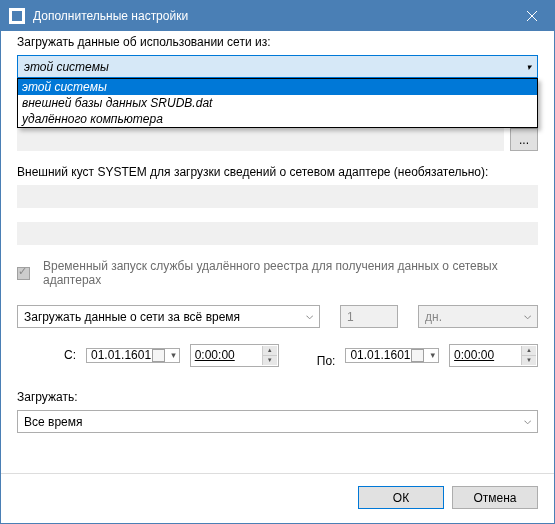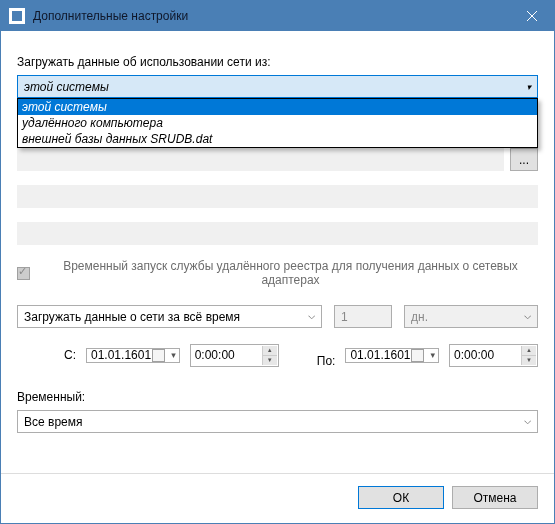--- a/index.html
+++ b/index.html
@@ -1,50 +1,50 @@
 <!DOCTYPE html>
 <html><head>
 <meta charset="utf-8">
 <style>
 * { box-sizing: border-box; margin: 0; padding: 0; font-family: 'Segoe UI', Tahoma, sans-serif; font-size: 12px; }
 body { background: #fff; width: 555px; height: 524px; border: 1px solid #4a7fb5; overflow: hidden; }
-.titlebar { background: #4a7fb5; color: #0f172a; height: 30px; display: flex; align-items: center; padding: 0 0 0 8px; }
+.titlebar { background: #4a7fb5; color: #ffffff; height: 30px; display: flex; align-items: center; padding: 0 0 0 8px; }
 .titlebar .icon { width: 16px; height: 16px; background: #fff; margin-right: 8px; position: relative; }
 .titlebar .icon::after { content: ''; position: absolute; inset: 3px; background: #4a7fb5; }
 .titlebar .title { flex: 1; font-size: 12px; }
 .closebtn { width: 45px; height: 30px; display: flex; align-items: center; justify-content: center; cursor: pointer; }
 .closebtn svg { stroke: #fff; stroke-width: 1; }
-.content { padding: 24px 16px 12px 16px; color: #000; }
+.content { padding: 4px 16px 12px 16px; color: #000; }
 .label { margin-bottom: 6px; color: #000; }
 .field-disabled { background: #f0f0f0; height: 23px; border: none; width: 100%; }
 .select-open { position: relative; margin-bottom: 50px; font-style: italic; }
 .select-box { border: 1px solid #0078d7; background: #d6e8f7; height: 23px; display: flex; align-items: center; padding: 0 6px; position: relative; }
 .select-box .arrow { position: absolute; right: 6px; }
 .dropdown { position: absolute; top: 23px; left: 0; right: 0; background: #fff; border: 1px solid #000; box-shadow: 3px 3px 4px rgba(0,0,0,0.25); z-index: 10; }
 .dropdown .opt { padding: 1px 4px; }
 .dropdown .opt.selected { background: #0078d7; color: #fff; }
 .row { display: flex; align-items: center; gap: 6px; }
 .browse-btn { width: 28px; height: 23px; border: 1px solid #adadad; background: #e1e1e1; display: flex; align-items: center; justify-content: center; cursor: pointer; }
-.checkbox-row { display: flex; align-items: center; gap: 13px; color: #6d6d6d; margin: 14px 0 18px 0; text-align: center; }
+.checkbox-row { display: flex; align-items: center; gap: 13px; color: #6d6d6d; margin: 14px 0 18px 0; }
 .checkbox { width: 13px; height: 13px; background: #ccc; border: 1px solid #a0a0a0; position: relative; flex-shrink: 0; }
 .checkbox::after { content: '✓'; position: absolute; top: -3px; left: 0; font-size: 11px; color: #888; }
 .combo { border: 1px solid #adadad; background: #fff; height: 23px; display: flex; align-items: center; padding: 0 6px; position: relative; }
 .combo .arrow { position: absolute; right: 6px; color: #555; }
 .combo.disabled { background: #f0f0f0; color: #888; }
-.period-row { display: flex; gap: 12px; align-items: center; margin-bottom: 14px; }
+.period-row { display: flex; gap: 20px; align-items: center; margin-bottom: 14px; }
 .period-row .c1 { flex: 1; }
 .period-row .c2 { width: 58px; }
-.period-row .c3 { width: 134px; }
+.period-row .c3 { width: 120px; }
 .date-row { display: flex; align-items: center; gap: 10px; padding: 0 0 0 40px; margin-bottom: 22px; }
 .date-lbl { width: 20px; text-align: right; }
 .date-lbl2 { width: 24px; text-align: right; margin-left: 24px; margin-top: 12px; }
 .datefield { border: 1px solid #adadad; height: 15px; display: flex; align-items: center; padding: 0 4px; background: #fff; width: 98px; position: relative; }
 .datefield .calicon { position: absolute; right: 14px; width: 13px; height: 13px; border: 1px solid #a0a0a0; background: #f5f5f5; }
 .datefield .darrow { position: absolute; right: 3px; font-size: 9px; color: #555; }
-.timefield { border: 1px solid #adadad; height: 23px; display: flex; align-items: center; padding: 0 4px; background: #fff; width: 93px; position: relative; }
+.timefield { border: 1px solid #adadad; height: 23px; display: flex; align-items: center; padding: 0 4px; background: #fff; width: 93px; position: relative; text-decoration: underline; }
 .spinner { position: absolute; right: 1px; top: 1px; bottom: 1px; width: 15px; display: flex; flex-direction: column; }
 .spinner div { flex: 1; background: #e7e7e7; border-left: 1px solid #ccc; display: flex; align-items: center; justify-content: center; font-size: 6px; color: #555; }
 .spinner div:first-child { border-bottom: 1px solid #ccc; }
 .showlabel { margin-bottom: 6px; }
 .show-combo { width: 100%; margin-bottom: 28px; }
 .footer { border-top: 1px solid #ddd; padding: 12px 16px; display: flex; justify-content: flex-end; gap: 8px; }
 .btn { width: 86px; height: 23px; border: 1px solid #adadad; background: #e1e1e1; display: flex; align-items: center; justify-content: center; cursor: pointer; }
 .btn.primary { border: 1px solid #0078d7; }
 .arrow { font-size: 9px; }
 </style>
@@ -65,32 +65,33 @@
 <div class="content">
 
   <div class="label">Загружать данные об использовании сети из:</div>
   <div class="select-open">
     <div class="select-box">
       <span>этой системы</span>
       <span class="arrow">▾</span>
     </div>
     <div class="dropdown">
       <div class="opt selected">этой системы</div>
+      <div class="opt">внешней базы данных SRUDB.dat</div>
       <div class="opt">удалённого компьютера</div>
-      <div class="opt">внешней базы данных SRUDB.dat</div>
     </div>
   </div>
 
   <div class="row" style="margin-bottom:14px;">
     <div class="field-disabled" style="flex:1"></div>
     <div class="browse-btn">
         <span>...</span>
       </div>
   </div>
 
+  <div class="label">Внешний куст SYSTEM для загрузки сведений о сетевом адаптере (необязательно):</div>
   <div class="field-disabled" style="margin-bottom:14px;"></div>
 
   <div class="field-disabled"></div>
 
   <div class="checkbox-row">
     <div class="checkbox"></div>
     <span>Временный запуск службы удалённого реестра для получения данных о сетевых адаптерах</span>
   </div>
 
   <div class="period-row">
@@ -129,21 +130,21 @@
     </div>
     <div class="timefield">
       <span>0:00:00</span>
       <div class="spinner">
           <div>▲</div>
           <div>▼</div>
         </div>
     </div>
   </div>
 
-  <div class="showlabel">Временный:</div>
+  <div class="showlabel">Загружать:</div>
   <div class="combo show-combo">
     <span>Все время</span>
     <span class="arrow">⌵</span>
   </div>
 
 </div>
 
 <div class="footer">
   <div class="btn primary">
       <span>ОК</span>

